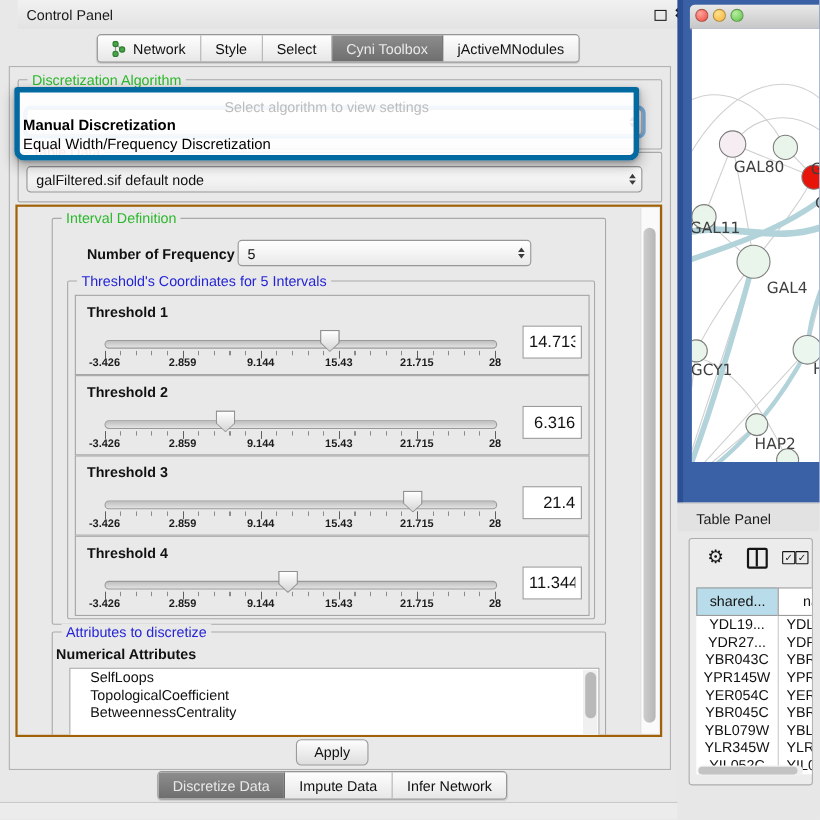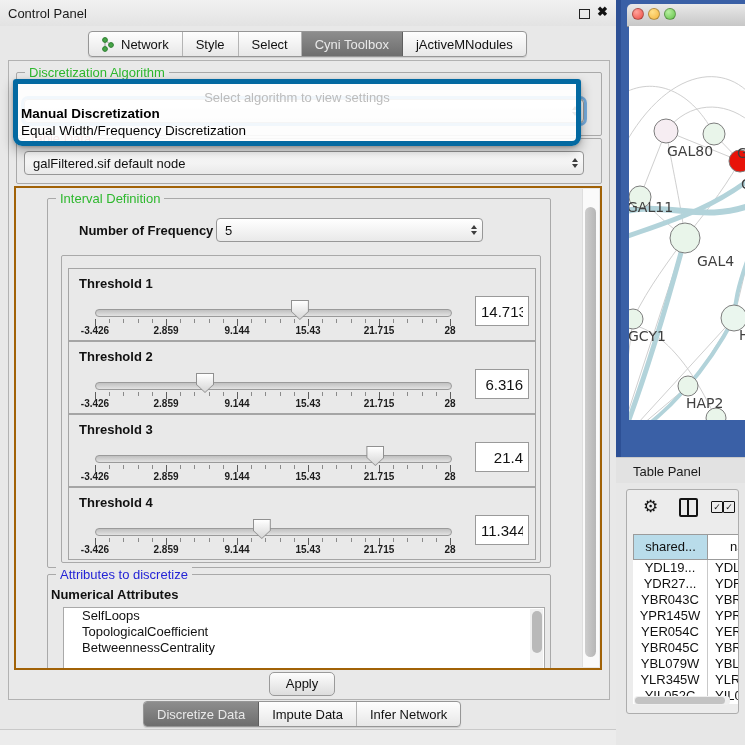--- a/index.html
+++ b/index.html
@@ -1,21 +1,21 @@
 <!DOCTYPE html>
 <html><head>
 <meta charset="utf-8">
 <style>
   html,body{margin:0;padding:0}
   body{width:745px;height:745px;position:relative;overflow:hidden;
        background:#e8e8e8;font-family:"Liberation Sans",sans-serif;color:#111;
        -webkit-font-smoothing:antialiased}
   .abs{position:absolute}
   
-  .titlebar{left:0;top:0;width:616px;height:26px;background:linear-gradient(#f1f1f1,#e3e3e3);}
+  .titlebar{left:16px;top:0;width:616px;height:26px;background:linear-gradient(#f1f1f1,#e3e3e3);}
   .titlebar .title{position:absolute;left:8px;top:6px;font-size:13px;color:#1a1a1a}
   .float-btn{position:absolute;right:26px;top:9px;width:9px;height:8px;border:1.5px solid #222;background:transparent}
   .close-btn{position:absolute;right:8px;top:4px;font-size:13px;font-weight:bold;color:#111}
   
   .seg{display:flex;height:24px;border:1px solid #969696;border-radius:4px;
        background:linear-gradient(#fefefe,#e7e7e7);overflow:hidden;box-shadow:0 1px 1px rgba(0,0,0,.12)}
   .seg .sg{display:flex;align-items:center;padding:0 13px;font-size:13px;color:#111;
        border-right:1px solid #b4b4b4;white-space:nowrap}
   .seg .sg:last-child{border-right:none}
   .seg .sg.sel{background:linear-gradient(#8d8d8d,#6e6e6e);color:#e9e9e9;border-right-color:#5f5f5f}
@@ -172,20 +172,21 @@
     <span class="bold-label" style="left:31px;top:24px">Number of Frequency</span>
     <div class="combo" style="left:168px;top:19px;width:267px">
       <span>5</span>
       <span class="stepper">
           <span class="arr-up"></span>
           <span class="arr-dn"></span>
         </span>
     </div>
 
     <div class="group" style="left:13px;top:56px;width:478px;height:306px">
+      <span class="gtitle blue">Threshold's Coordinates for 5 Intervals</span>
 
       <div class="th-panel" style="top:12px">
         <span class="bold-label" style="left:10px;top:7px">Threshold 1</span>
         <div class="track"></div>
         <div class="tmin"></div>
           <div class="tmaj"></div>
         <div class="thumb" style="left: 221.9px;">
             <span class="o"></span>
             <span class="i"></span>
           </div>

